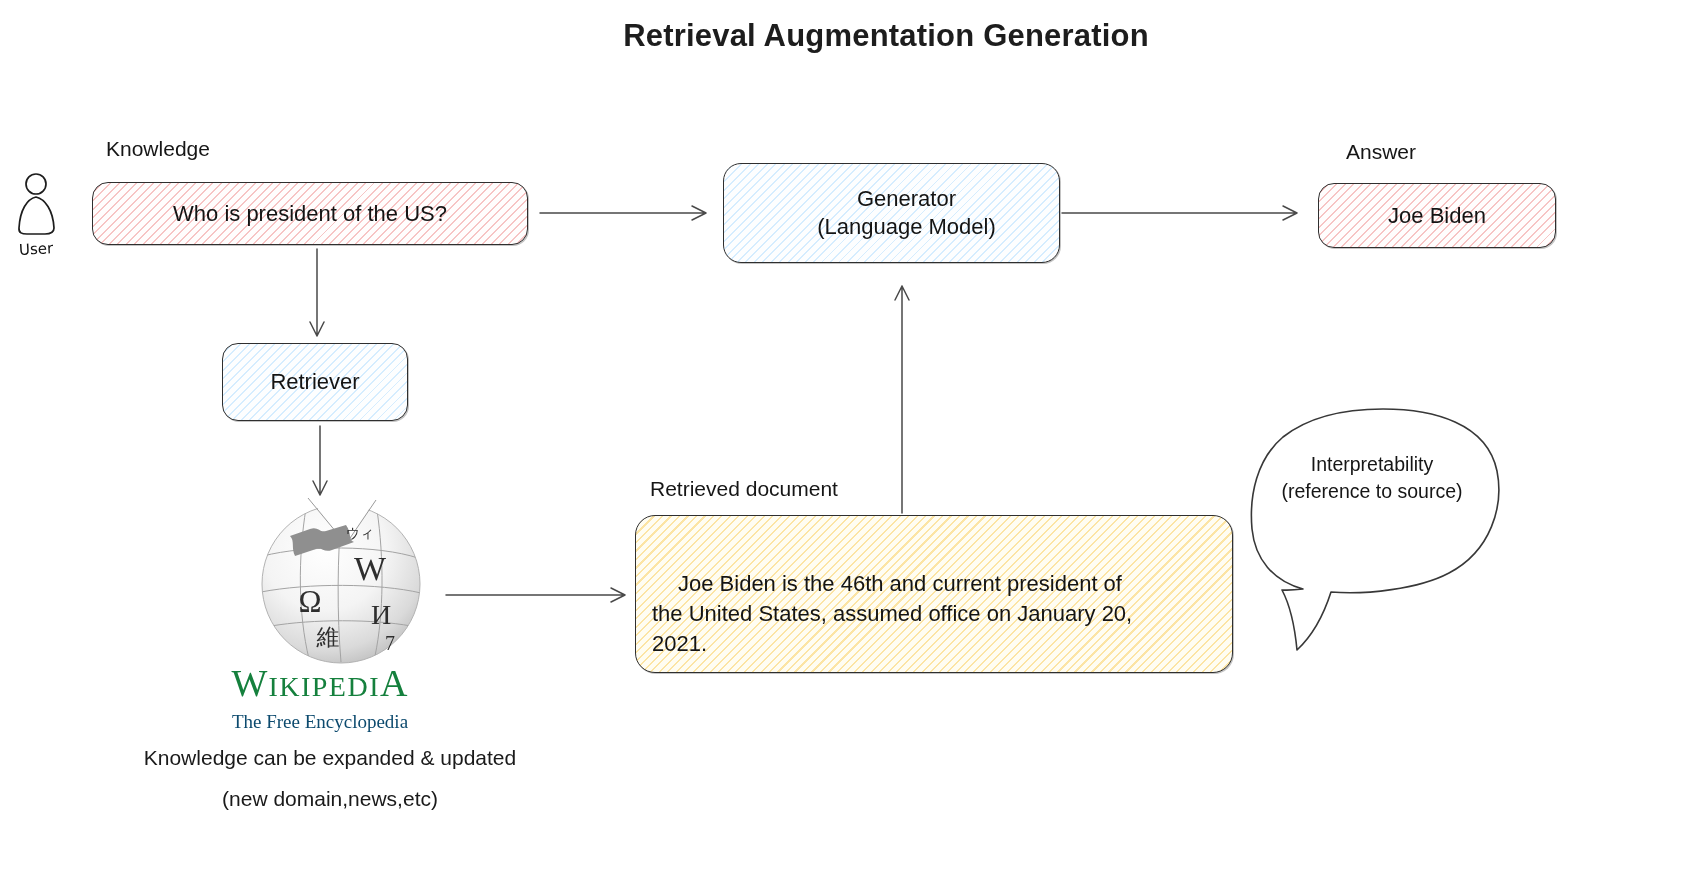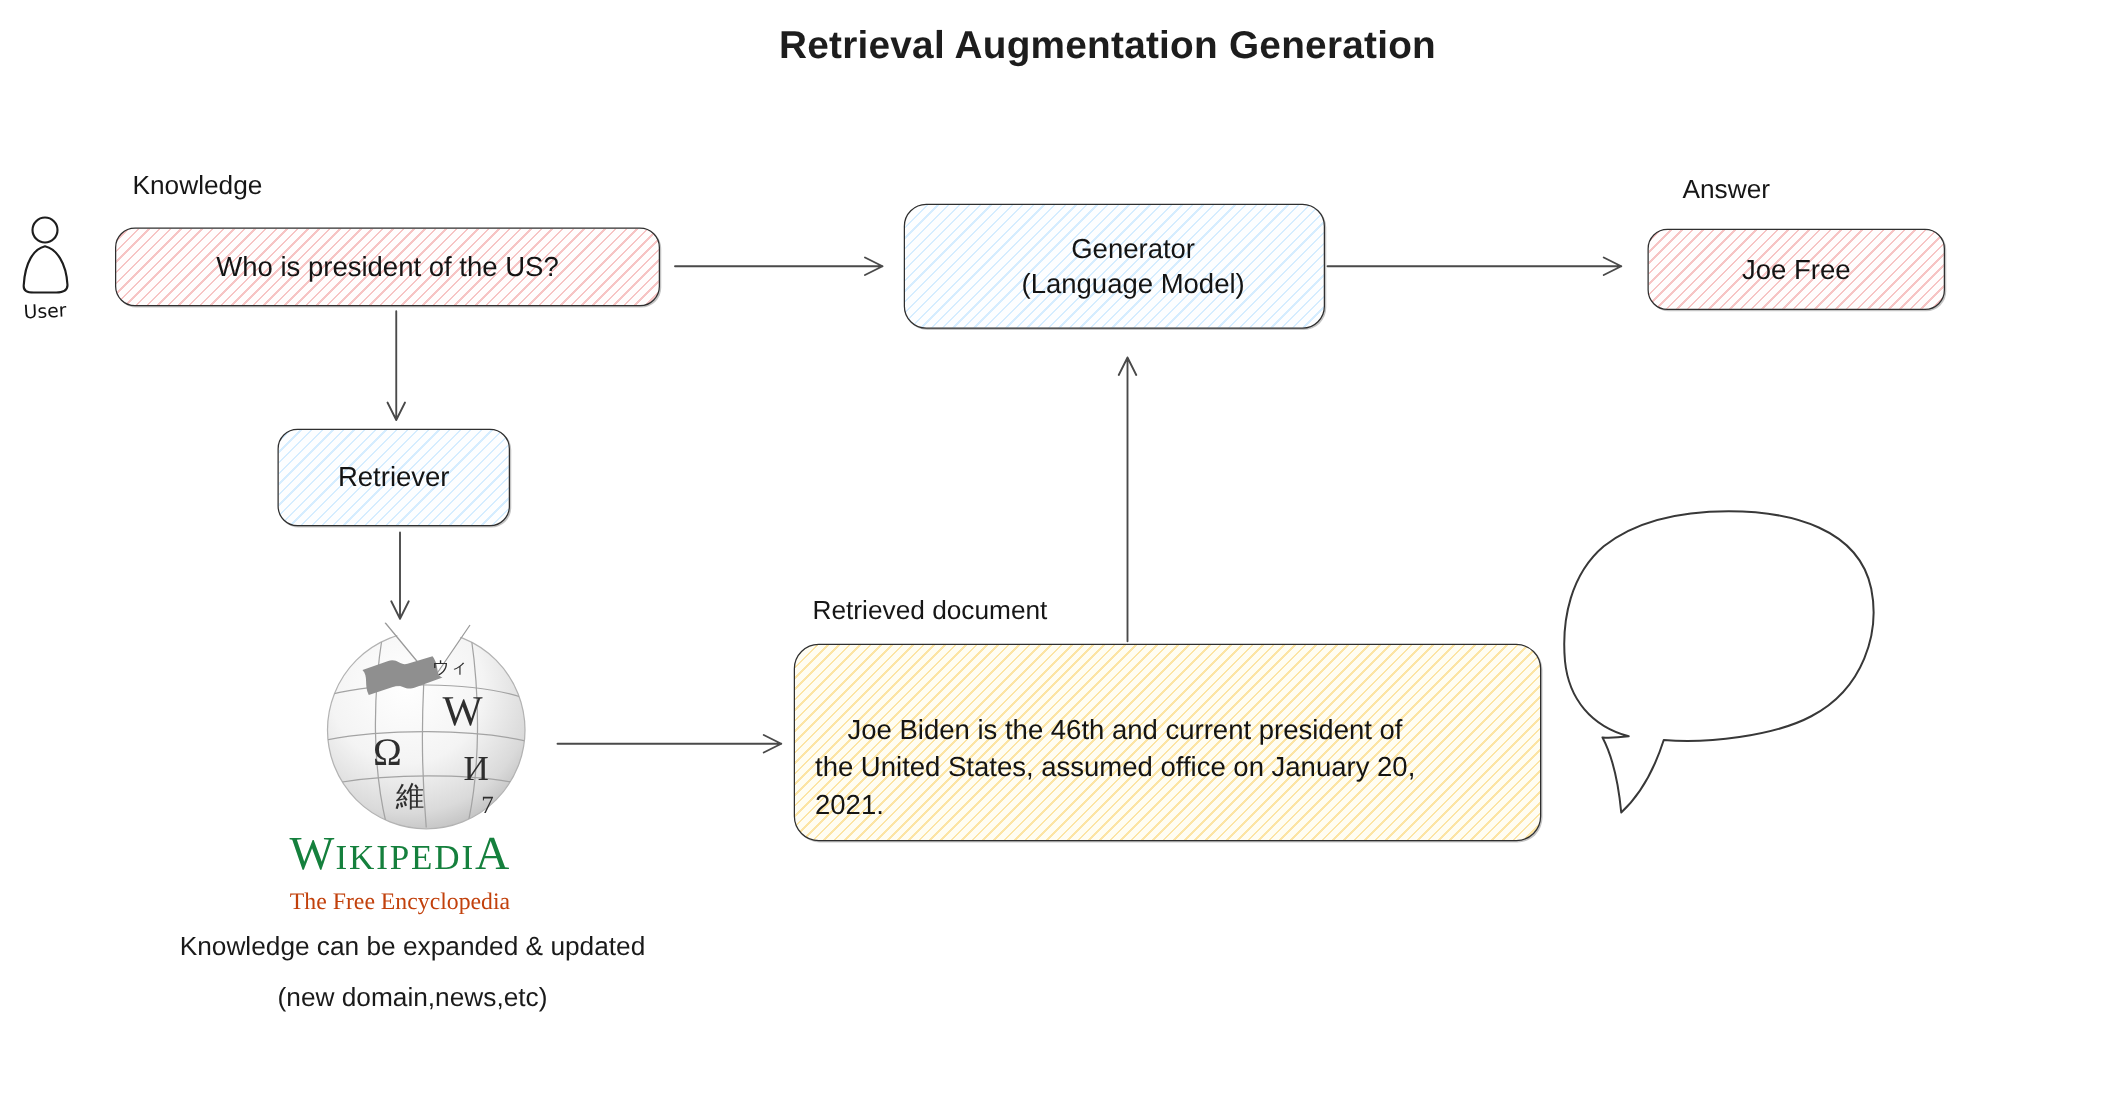--- a/index.html
+++ b/index.html
@@ -53,21 +53,21 @@
   .user-label {
     left:12px; top:240px; width:48px; text-align:center;
     font-family:"DejaVu Sans", sans-serif; font-size:15px; color:#111;
     transform:rotate(-3deg);
   }
 
   .wiki-block { left:185px; top:664px; width:270px; text-align:center; }
   .wiki-wordmark { font-family:"Liberation Serif", serif; color:#15803d; line-height:38px; white-space:nowrap; }
   .wm-big { font-size:38px; letter-spacing:1px; }
   .wm-small { font-size:28px; letter-spacing:1.5px; }
-  .wiki-tagline { font-family:"Liberation Serif", serif; font-size:19px; color:#c2410c; margin-top:1px; }
+  .wiki-tagline { font-family:"Liberation Serif", serif; font-size:19px; color:#0c4a6e; margin-top:1px; }
 
   .knowledge-note { left:60px; top:746px; width:540px; text-align:center; font-size:21px; color:#1a1a1a; }
   .knowledge-note .note-line2 { margin-top:17px; }
 
   .bubble-text { left:1252px; top:451px; width:240px; text-align:center;
     font-size:19.5px; line-height:27px; color:#161616; }
 
   svg { display:block; }
 </style>
 </head>
@@ -90,21 +90,21 @@
   <div class="abs node hatch-pink question-box">
     <div class="node-text">Who is president of the US?</div>
   </div>
 
   <div class="abs node hatch-blue generator-box">
     <div class="node-text">Generator</div>
     <div class="node-text">(Language Model)</div>
   </div>
 
   <div class="abs node hatch-pink answer-box">
-    <div class="node-text">Joe Free</div>
+    <div class="node-text">Joe Biden</div>
   </div>
 
   <div class="abs node hatch-blue retriever-box">
     <div class="node-text">Retriever</div>
   </div>
 
   <div class="abs node hatch-yellow doc-box">
     <div class="doc-text">Joe Biden is the 46th and current president of the United States, assumed office on January 20, 2021.</div>
   </div>
 
@@ -157,20 +157,24 @@
              C38,178 20,156 17,126
              C14,92 22,56 48,34
              C76,12 115,6 148,6
              C198,6 252,20 262,68
              C269,103 256,148 214,170
              C184,186 130,192 96,189
              C88,214 76,234 62,247
              C60,226 56,204 47,187
              C54,187.5 60,187 68,186 Z" fill="#ffffff" stroke="#383838" stroke-width="1.6" stroke-linejoin="round"></path>
   </svg>
+  <div class="abs bubble-text">
+    <div>Interpretability</div>
+    <div>(reference to source)</div>
+  </div>
 
   <svg class="abs" style="left:0; top:0; pointer-events:none;" width="1692" height="892" viewBox="0 0 1692 892">
     <g stroke="#4a4a4a" stroke-width="1.5" fill="none" stroke-linecap="round">
       <g>
         <path d="M540,213 H705 M692,206 L706,213 M692,220 L706,213"></path>
       </g>
       <g>
         <path d="M1062,213 H1296 M1283,206 L1297,213 M1283,220 L1297,213"></path>
       </g>
       <g>

